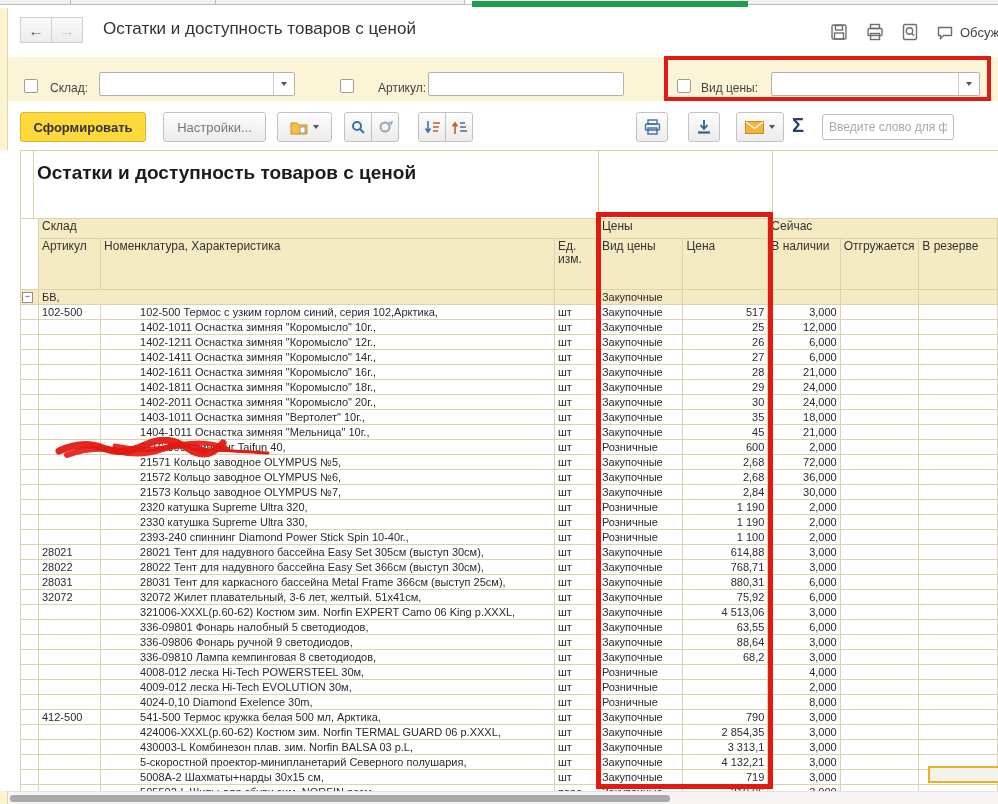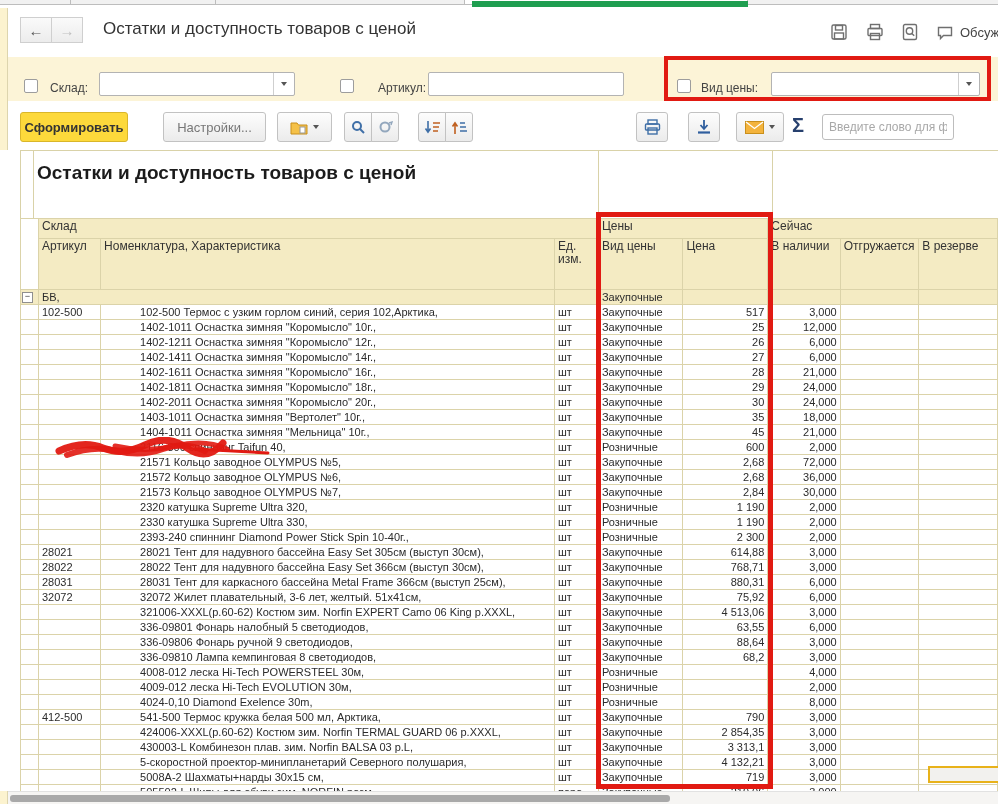--- a/index.html
+++ b/index.html
@@ -130,21 +130,21 @@
   <div class="checkbox" style="left:677px;"></div>
   <div class="flabel" style="left:701px;">Вид цены:</div>
   <div class="field" style="left:771px;width:209px;">
     <div class="combo-arrow">
         <span class="tri-down"></span>
       </div>
   </div>
 
   <div class="redbox" id="red-annotation-filter" style="left:664px;top:56px;width:327px;height:45px;"></div>
 
-  <button class="tbtn" id="btn-generate" style="left:20px;width:108px;">Сформировать</button>
+  <button class="tbtn" id="btn-generate" style="left:20px;width:126px;">Сформировать</button>
   <button class="tbtn" style="left:163px;width:103px;color:#777;text-align:center;">Настройки...</button>
 
   <button class="tbtn" style="left:277px;width:55px;">
     <span>
         <svg width="18" height="15" viewBox="0 0 18 15">
           <path d="M1 3 h6 l1.5 2 H17 v9 H1 z" fill="#f5c148" stroke="#c98f1b"></path>
           <rect x="10" y="7" width="5" height="6" fill="#fff" stroke="#9a9a9a"></rect>
         </svg>
       </span>
     <span class="tri-down"></span>
@@ -429,21 +429,21 @@
             <td class="num">2,000</td>
             <td></td>
             <td></td>
           </tr>
           <tr>
             <td></td>
             <td></td>
             <td class="name-cell">2393-240 спиннинг Diamond Power Stick Spin 10-40г.,</td>
             <td>шт</td>
             <td>Розничные</td>
-            <td class="num">2 300</td>
+            <td class="num">1 100</td>
             <td class="num">2,000</td>
             <td></td>
             <td></td>
           </tr>
           <tr>
             <td></td>
             <td>28021</td>
             <td class="name-cell">28021 Тент для надувного бассейна Easy Set 305см (выступ 30см),</td>
             <td>шт</td>
             <td>Закупочные</td>

